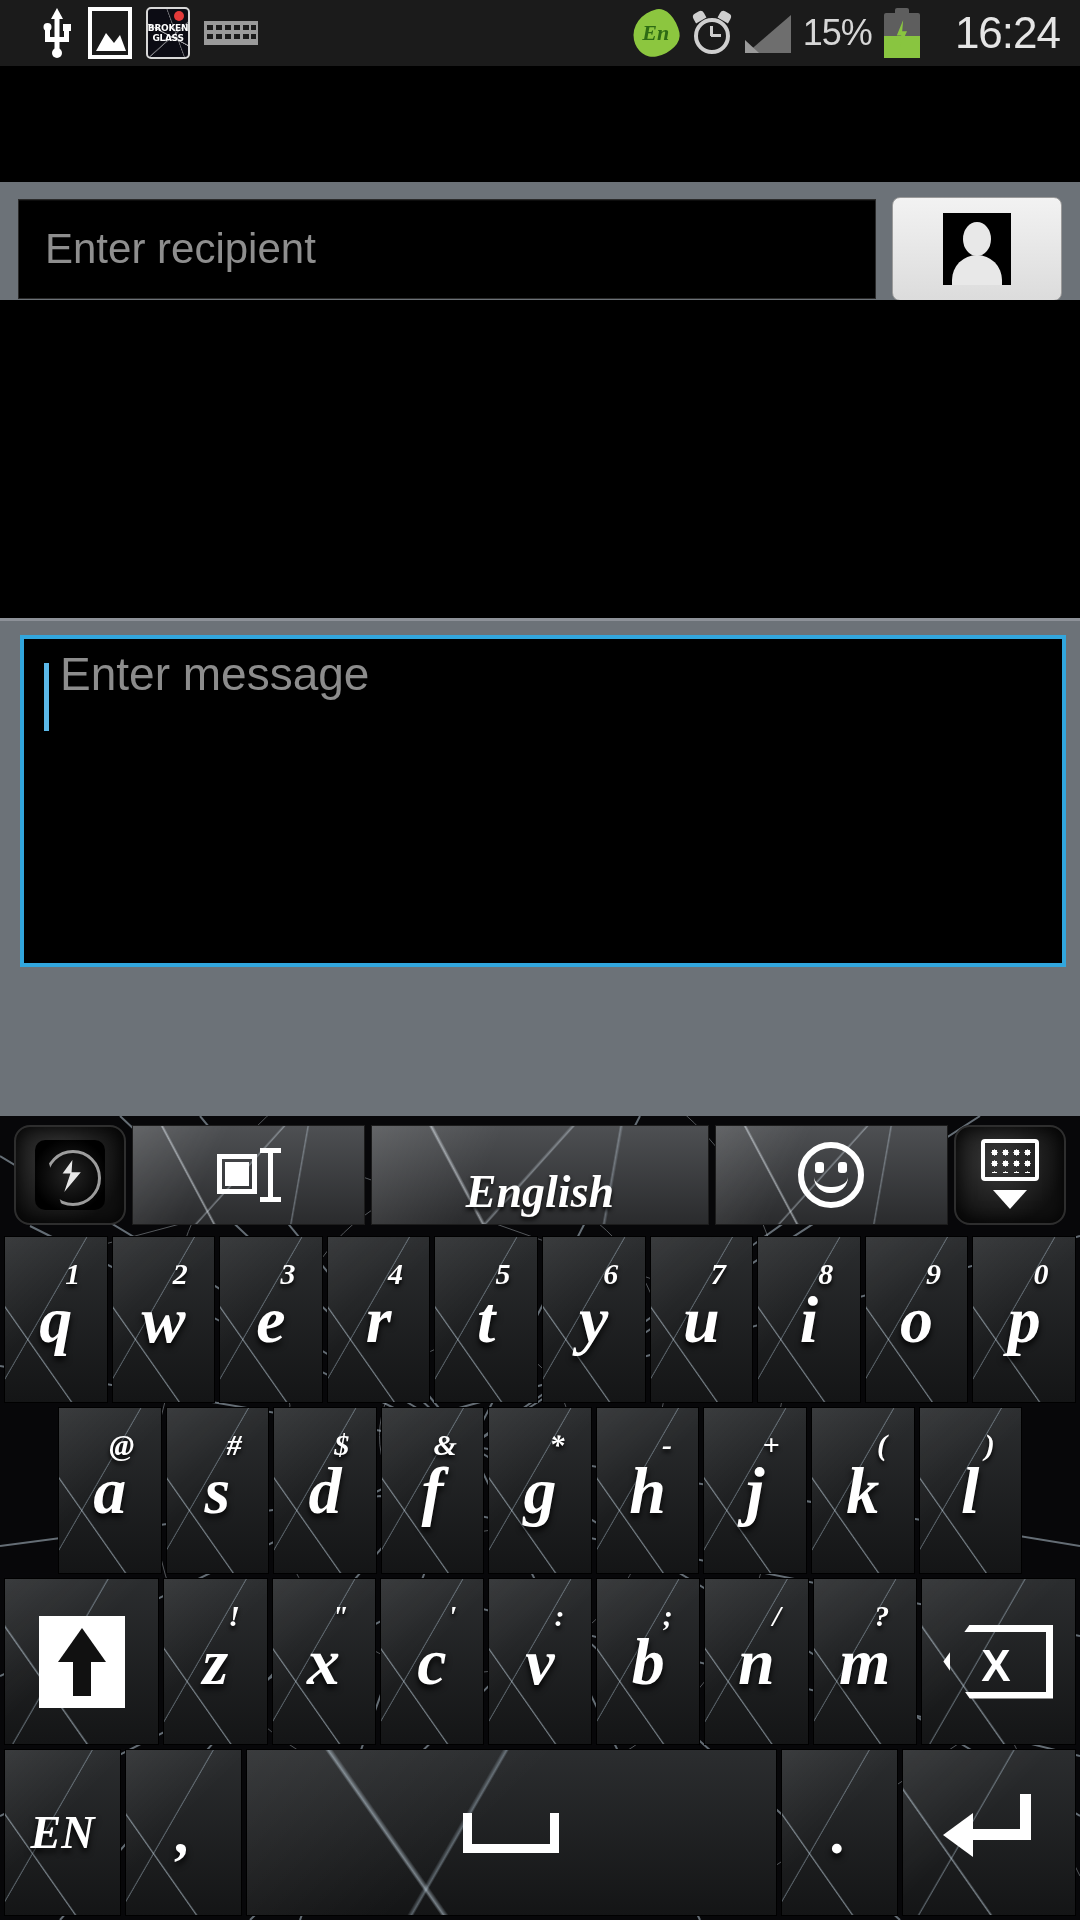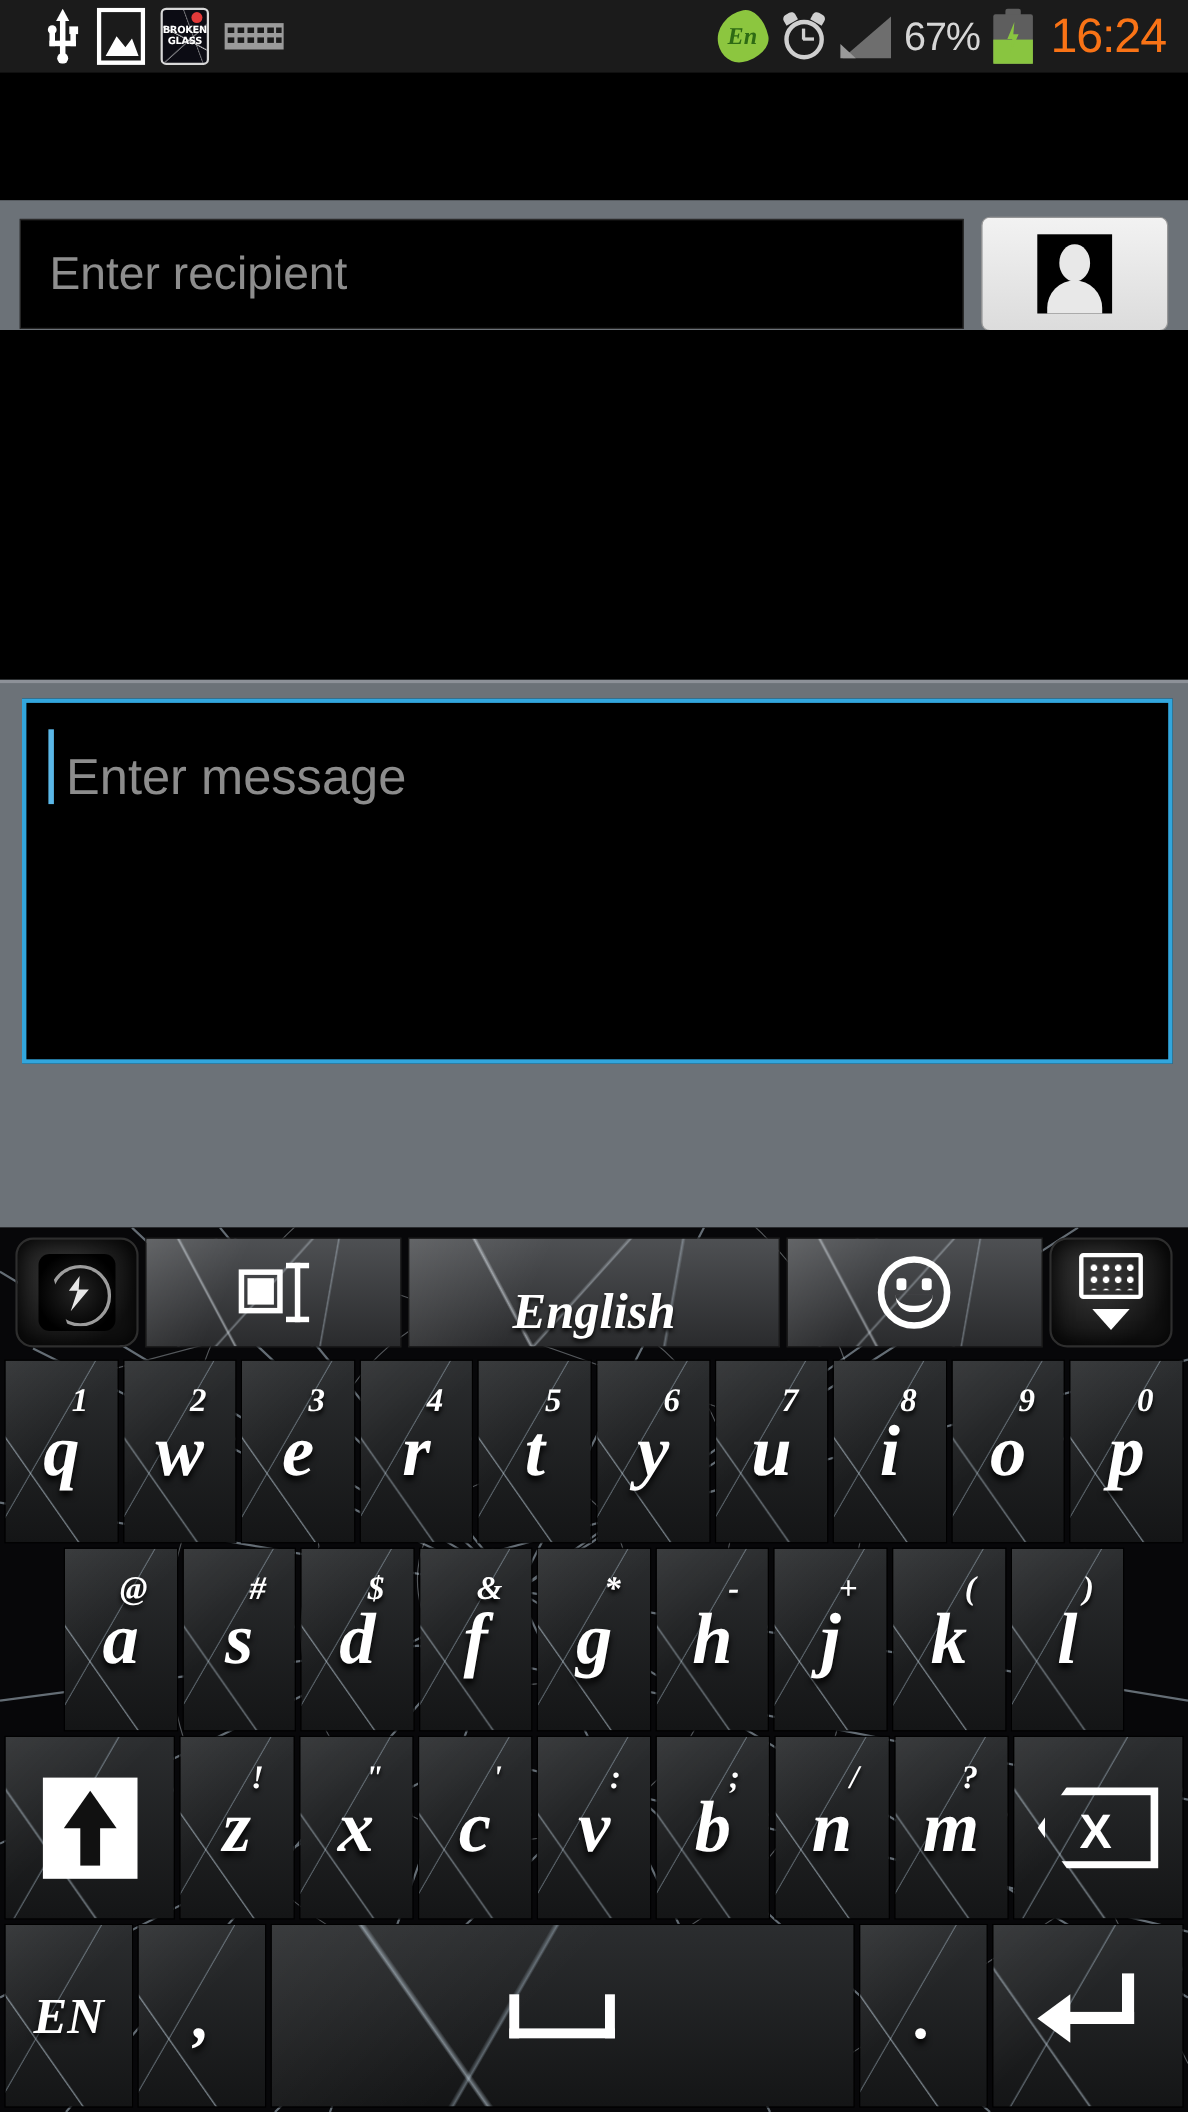--- a/index.html
+++ b/index.html
@@ -90,21 +90,21 @@
   .ico-batt{ width:36px;height:50px; position:relative; }
   .ico-batt .shell{
     position:absolute;left:0;top:5px;width:36px;height:45px;background:#5e5e5e;border-radius:2px;
   }
   .ico-batt .cap{ position:absolute;left:11px;top:0;width:14px;height:6px;background:#5e5e5e;border-radius:2px 2px 0 0;}
   .ico-batt .fill{ position:absolute;left:0;bottom:0;width:36px;height:22px;background:#89c540;}
   .ico-batt .bolt{
     position:absolute;left:10px;top:12px;width:16px;height:28px;background:#89c540;
     clip-path:polygon(58% 0,18% 55%,46% 55%,34% 100%,82% 40%,52% 40%);
   }
-  .sb-clock{ color:#f97316; font-size:44px; letter-spacing:-1px; margin-left:4px;}
+  .sb-clock{ color:#e5e5e5; font-size:44px; letter-spacing:-1px; margin-left:23px;}
 
   
   .actionbar{
     position:absolute; left:0; top:66px; width:1080px; height:116px;
     background:linear-gradient(180deg,#3b5169 0%,#35475c 100%);
     display:flex; align-items:center; padding-left:22px;
     border-bottom:2px solid #16202b;
   }
   .back-chev{
     width:54px;height:64px; position:relative; cursor:pointer; flex:none;
@@ -176,21 +176,21 @@
   .convo{ position:absolute; left:0; top:300px; width:1080px; height:318px; background:#000; }
 
   
   .composebar{
     position:absolute; left:0; top:618px; width:1080px; height:498px;
     background:#6c7278; border-top:3px solid #8d9198;
     display:flex; padding:14px 14px 14px 20px;
   }
   .msg-field{
     flex:1; height:332px; background:#000; border:4px solid #32a6dd;
-    padding:32px 20px 0 20px; position:relative;
+    padding:0 20px 0 20px; position:relative;
   }
   .msg-cursor{
     position:absolute; left:20px; top:24px; width:5px; height:68px; background:#5bb8e8;
   }
   .msg-ph{
     color:#8c8c8c; font-size:46px; margin-left:16px; display:block; line-height:70px;
   }
   .compose-right{
     width:188px; margin-left:14px; display:flex; flex-direction:column; align-items:center;
   }
@@ -458,21 +458,21 @@
         <div class="bell l"></div>
           <div class="bell r"></div>
         <div class="body"></div>
           <div class="tick"></div>
           <div class="tick2"></div>
       </div>
       <div class="ico-signal">
         <div class="full"></div>
           <div class="on"></div>
       </div>
-      <div class="sb-pct">67%</div>
+      <div class="sb-pct">15%</div>
       <div class="ico-batt">
         <div class="cap"></div>
           <div class="shell"></div>
           <div class="fill"></div>
           <div class="bolt"></div>
       </div>
       <div class="sb-clock">16:24</div>
     </div>
   </div>
 

